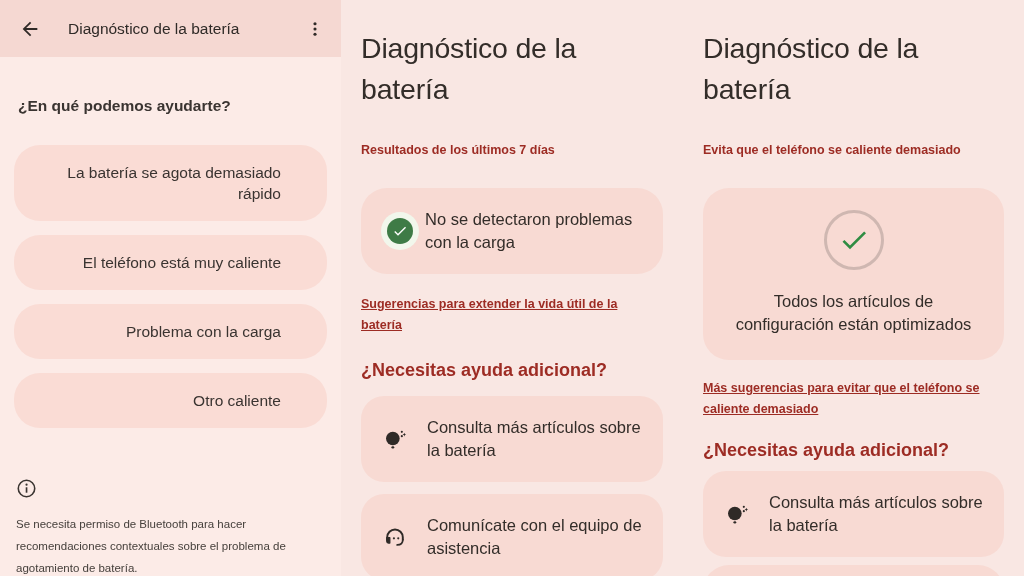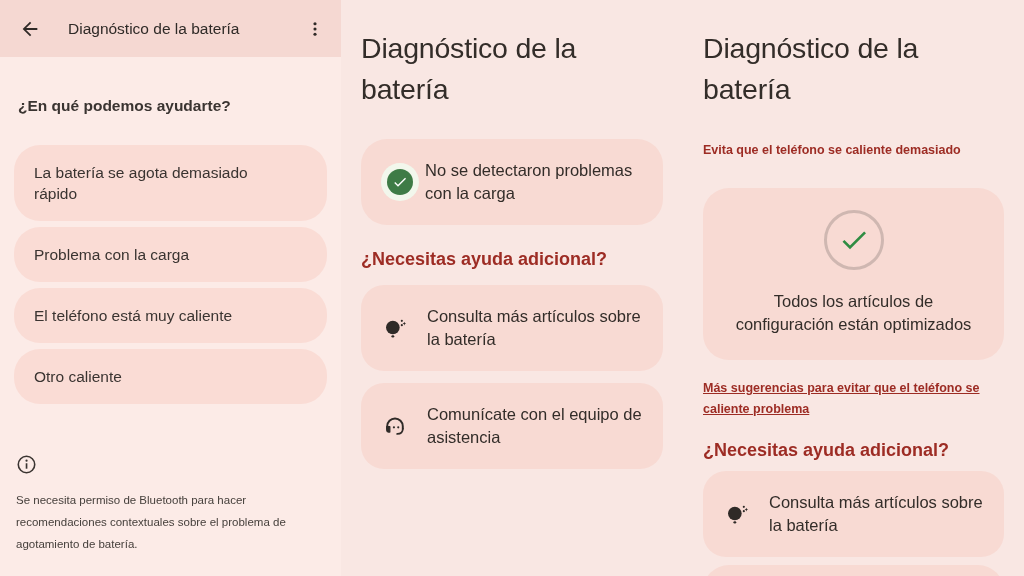--- a/index.html
+++ b/index.html
@@ -18,21 +18,21 @@
 
   
   .appbar{
     height:57px;background:#f5d8d2;display:flex;align-items:center;
     padding:0 14px 0 18px;box-sizing:border-box;
   }
   .appbar .back{width:24px;height:24px;cursor:pointer;flex:0 0 auto;display:flex;align-items:center;justify-content:center;}
   .appbar-title{font-size:15.5px;margin-left:26px;flex:1;color:#2f2a27;}
   .appbar .kebab{width:24px;height:24px;cursor:pointer;display:flex;align-items:center;justify-content:center;}
   .question{margin:40px 18px 0;font-size:15.5px;color:#3a3431;font-weight:bold;}
-  .option-list{margin:30px 14px 0;display:flex;flex-direction:column;gap:6px;}
+  .option-list{margin:30px 14px 0;display:flex;flex-direction:column;gap:14px;text-align:right;}
   .option{
     background:#fadcd5;border-radius:26px;padding:17px 46px 17px 20px;
     font-size:15.5px;line-height:21px;color:#3a3431;cursor:pointer;
   }
   .info-wrap{margin:50px 0 0 16px;}
   .footnote{margin:14px 18px 0 16px;font-size:11.5px;line-height:22px;color:#46403c;}
 
   
   .big-title{
     padding:28px 20px 0;font-size:28.5px;line-height:40.5px;
@@ -96,49 +96,51 @@
               <circle cx="12" cy="19" r="2.1"></circle>
             </g>
           </svg>
       </span>
     </div>
 
     <div class="question">¿En qué podemos ayudarte?</div>
 
     <div class="option-list">
       <div class="option">La batería se agota demasiado rápido</div>
+      <div class="option">El teléfono está muy caliente</div>
       <div class="option">Problema con la carga</div>
-      <div class="option">El teléfono está muy caliente</div>
       <div class="option">Otro caliente</div>
     </div>
 
     <div class="info-wrap">
       <svg width="21" height="21" viewBox="0 0 24 24">
         <circle cx="12" cy="12" r="9.4" fill="none" stroke="#3a3431" stroke-width="1.8"></circle>
         <rect x="11.1" y="10.6" width="1.9" height="6.2" fill="#3a3431"></rect>
         <circle cx="12.05" cy="7.6" r="1.25" fill="#3a3431"></circle>
       </svg>
     </div>
     <div class="footnote">Se necesita permiso de Bluetooth para hacer recomendaciones contextuales sobre el problema de agotamiento de batería.</div>
   </div>
 
   <div class="panel panel2">
     <div class="big-title">Diagnóstico de la batería</div>
+    <div class="section-label">Resultados de los últimos 7 días</div>
 
     <div class="result-card">
       <span class="halo">
         <span class="badge">
           <svg width="16" height="16" viewBox="0 0 24 24">
               <path fill="#ffffff" d="M9 16.2L4.8 12l-1.4 1.4L9 19 21 7l-1.4-1.4z"></path>
             </svg>
         </span>
       </span>
       <span class="result-text">No se detectaron problemas con la carga</span>
     </div>
 
+    <a class="red-link">Sugerencias para extender la vida útil de la batería</a>
     <div class="help-heading">¿Necesitas ayuda adicional?</div>
 
     <div class="help-card first">
       <span class="hicon">
         <svg width="26" height="26" viewBox="0 0 24 24">
           <circle cx="10" cy="11.5" r="6.3" fill="#2f2a27"></circle>
           <rect x="8.7" y="18.6" width="2.6" height="2.2" rx="1.1" fill="#2f2a27"></rect>
           <circle cx="18.3" cy="5.4" r="1" fill="#2f2a27"></circle>
           <circle cx="18.3" cy="9.4" r="1" fill="#2f2a27"></circle>
           <path d="M20.6 6.2l.5 1.2 1.2.5-1.2.5-.5 1.2-.5-1.2-1.2-.5 1.2-.5z" fill="#2f2a27"></path>
@@ -167,21 +169,21 @@
 
     <div class="result-card centered">
       <span class="ring">
         <svg width="32" height="32" viewBox="0 0 24 24">
             <path fill="#2f8c42" d="M9 16.2L4.8 12l-1.4 1.4L9 19 21 7l-1.4-1.4z"></path>
           </svg>
       </span>
       <span class="result-text center">Todos los artículos de configuración están optimizados</span>
     </div>
 
-    <a class="red-link" style="margin-top:18px;">Más sugerencias para evitar que el teléfono se caliente problema</a>
+    <a class="red-link" style="margin-top:18px;">Más sugerencias para evitar que el teléfono se caliente demasiado</a>
     <div class="help-heading" style="margin-top:20px;">¿Necesitas ayuda adicional?</div>
 
     <div class="help-card" style="margin-top:10px;">
       <span class="hicon">
         <svg width="26" height="26" viewBox="0 0 24 24">
           <circle cx="10" cy="11.5" r="6.3" fill="#2f2a27"></circle>
           <rect x="8.7" y="18.6" width="2.6" height="2.2" rx="1.1" fill="#2f2a27"></rect>
           <circle cx="18.3" cy="5.4" r="1" fill="#2f2a27"></circle>
           <circle cx="18.3" cy="9.4" r="1" fill="#2f2a27"></circle>
           <path d="M20.6 6.2l.5 1.2 1.2.5-1.2.5-.5 1.2-.5-1.2-1.2-.5 1.2-.5z" fill="#2f2a27"></path>

